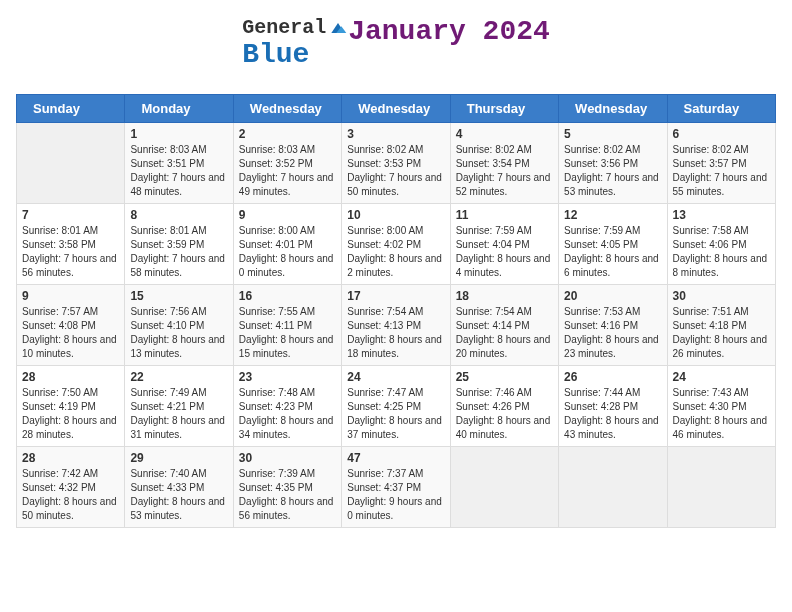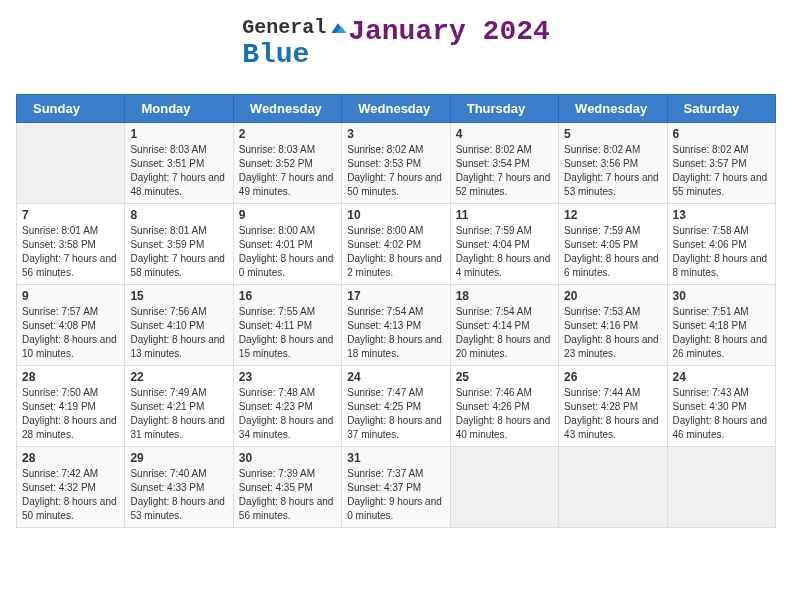--- a/index.html
+++ b/index.html
@@ -254,21 +254,21 @@
         </td>
         <td>
           <div class="day-number">29</div>
           <div class="day-info">Sunrise: 7:40 AM<br>Sunset: 4:33 PM<br>Daylight: 8 hours and 53 minutes.</div>
         </td>
         <td>
           <div class="day-number">30</div>
           <div class="day-info">Sunrise: 7:39 AM<br>Sunset: 4:35 PM<br>Daylight: 8 hours and 56 minutes.</div>
         </td>
         <td>
-          <div class="day-number">31</div>
+          <div class="day-number">47</div>
           <div class="day-info">Sunrise: 7:37 AM<br>Sunset: 4:37 PM<br>Daylight: 9 hours and 0 minutes.</div>
         </td>
         <td class="empty-cell"></td>
         <td class="empty-cell"></td>
         <td class="empty-cell"></td>
       </tr>
     </tbody>
 </table>
 
 </body></html>

